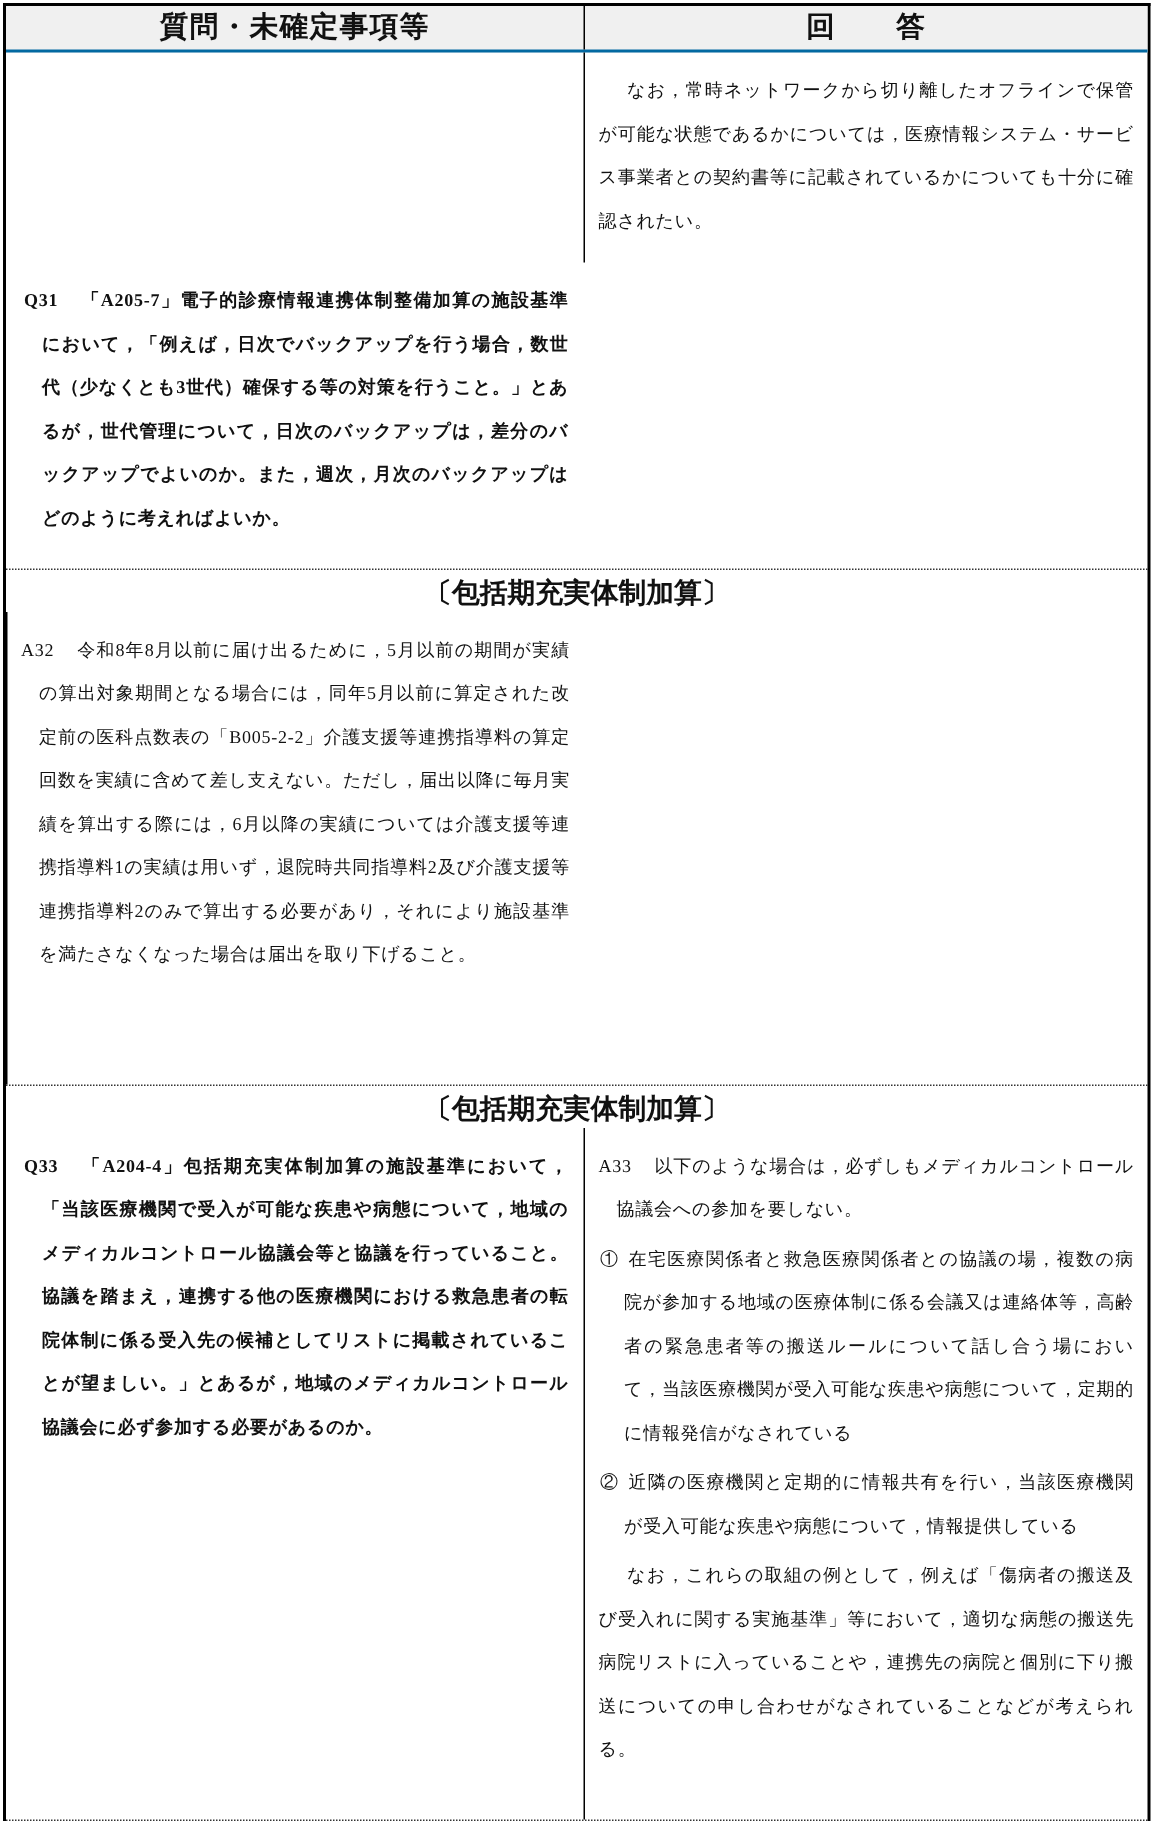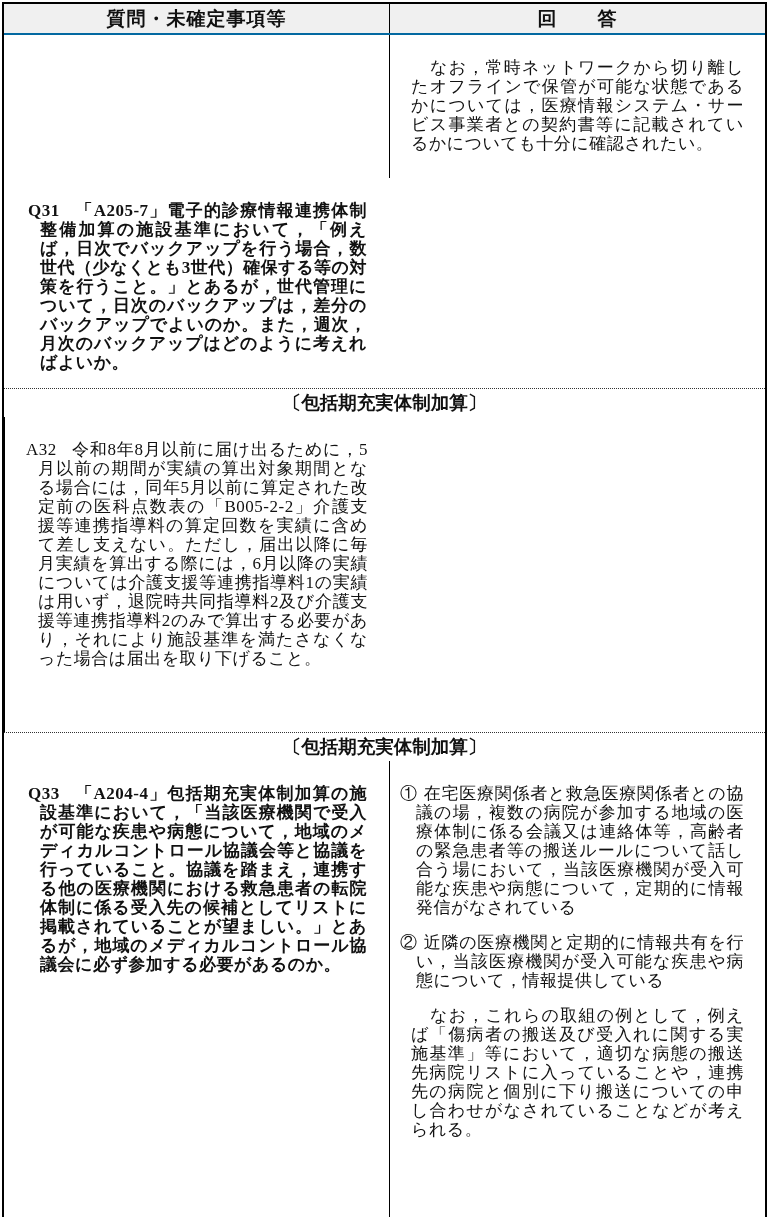--- a/index.html
+++ b/index.html
@@ -45,27 +45,27 @@
   .cell.q{padding:7px 6px 0 8px;font-weight:bold;}
   .cell.a{border-left:1px solid #000000;padding:7px 5px 0 5px;}
   .cell.a.cont{padding-bottom:9px;}
   
   .secrow{
     border-top:1.5px dotted #333333;
     height:28px;
     text-align:center;
   }
   .secrow span{
-    font-family:Liberation Serif, serif;
+    font-family:Liberation Sans, sans-serif;
     font-weight:bold;
     font-size:18.5px;
     line-height:29px;
   }
   
-  p{margin:16px;font-size:17px;line-height:19px;letter-spacing:0.5px;text-align:justify;}
+  p{margin:4px;font-size:12px;line-height:29px;letter-spacing:0.5px;text-align:justify;}
   .hang{padding-left:12px;text-indent:-12px;}
   .lbl{margin-right:15px;}
   .nao{text-indent:19px;}
   .item{margin-left:5px;padding-left:16px;text-indent:-16px;}
   .inum{margin-right:6px;}
 </style>
 </head>
 <body>
 
 <div class="doc">
@@ -97,19 +97,20 @@
 
   <div class="secrow">
     <span>〔包括期充実体制加算〕</span>
   </div>
 
   <div class="row r33">
     <div class="cell q">
       <p class="hang"><span class="lbl">Q33</span><span>「A204-4」包括期充実体制加算の施設基準において，「当該医療機関で受入が可能な疾患や病態について，地域のメディカルコントロール協議会等と協議を行っていること。協議を踏まえ，連携する他の医療機関における救急患者の転院体制に係る受入先の候補としてリストに掲載されていることが望ましい。」とあるが，地域のメディカルコントロール協議会に必ず参加する必要があるのか。</span></p>
     </div>
     <div class="cell a">
+      <p class="hang"><span class="lbl">A33</span><span>以下のような場合は，必ずしもメディカルコントロール協議会への参加を要しない。</span></p>
       <p class="item"><span class="inum">①</span><span>在宅医療関係者と救急医療関係者との協議の場，複数の病院が参加する地域の医療体制に係る会議又は連絡体等，高齢者の緊急患者等の搬送ルールについて話し合う場において，当該医療機関が受入可能な疾患や病態について，定期的に情報発信がなされている</span></p>
       <p class="item"><span class="inum">②</span><span>近隣の医療機関と定期的に情報共有を行い，当該医療機関が受入可能な疾患や病態について，情報提供している</span></p>
       <p class="nao">なお，これらの取組の例として，例えば「傷病者の搬送及び受入れに関する実施基準」等において，適切な病態の搬送先病院リストに入っていることや，連携先の病院と個別に下り搬送についての申し合わせがなされていることなどが考えられる。</p>
     </div>
   </div>
 
 </div>
 
 </body></html>

